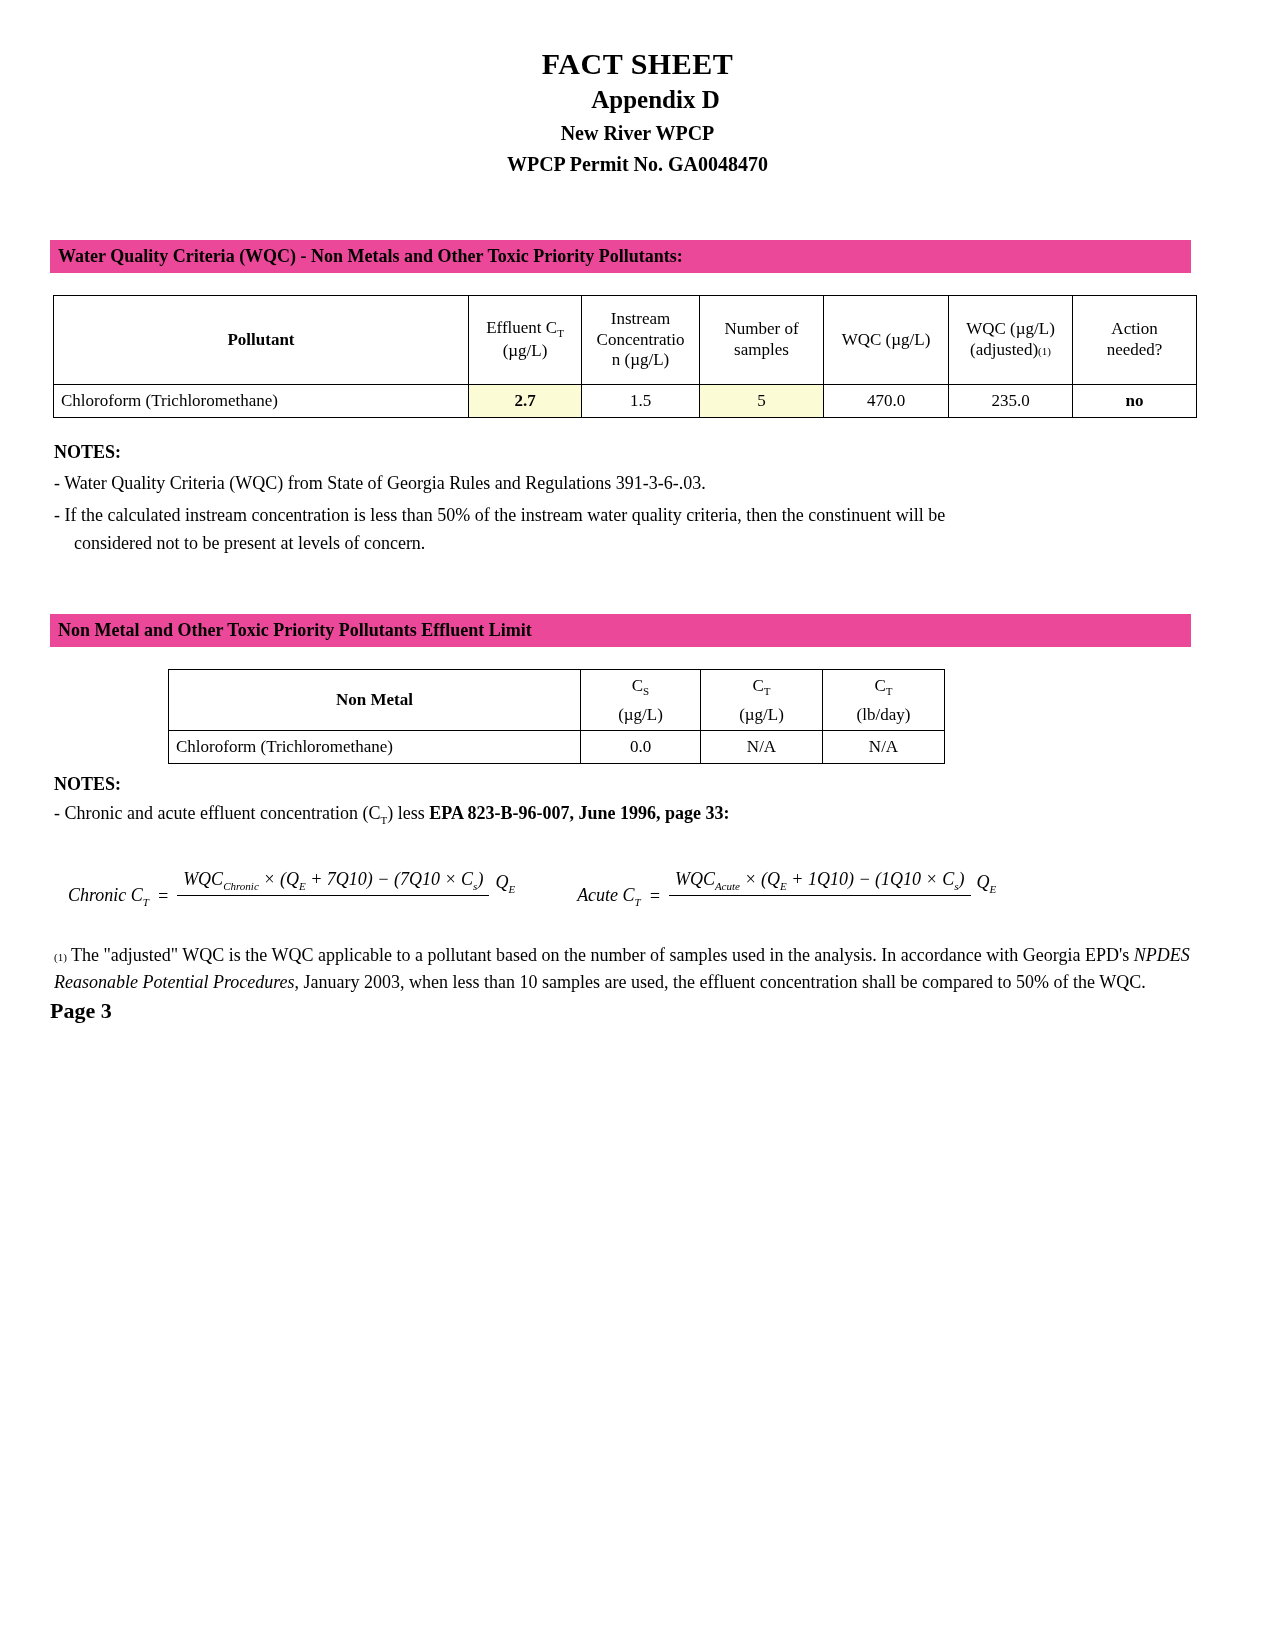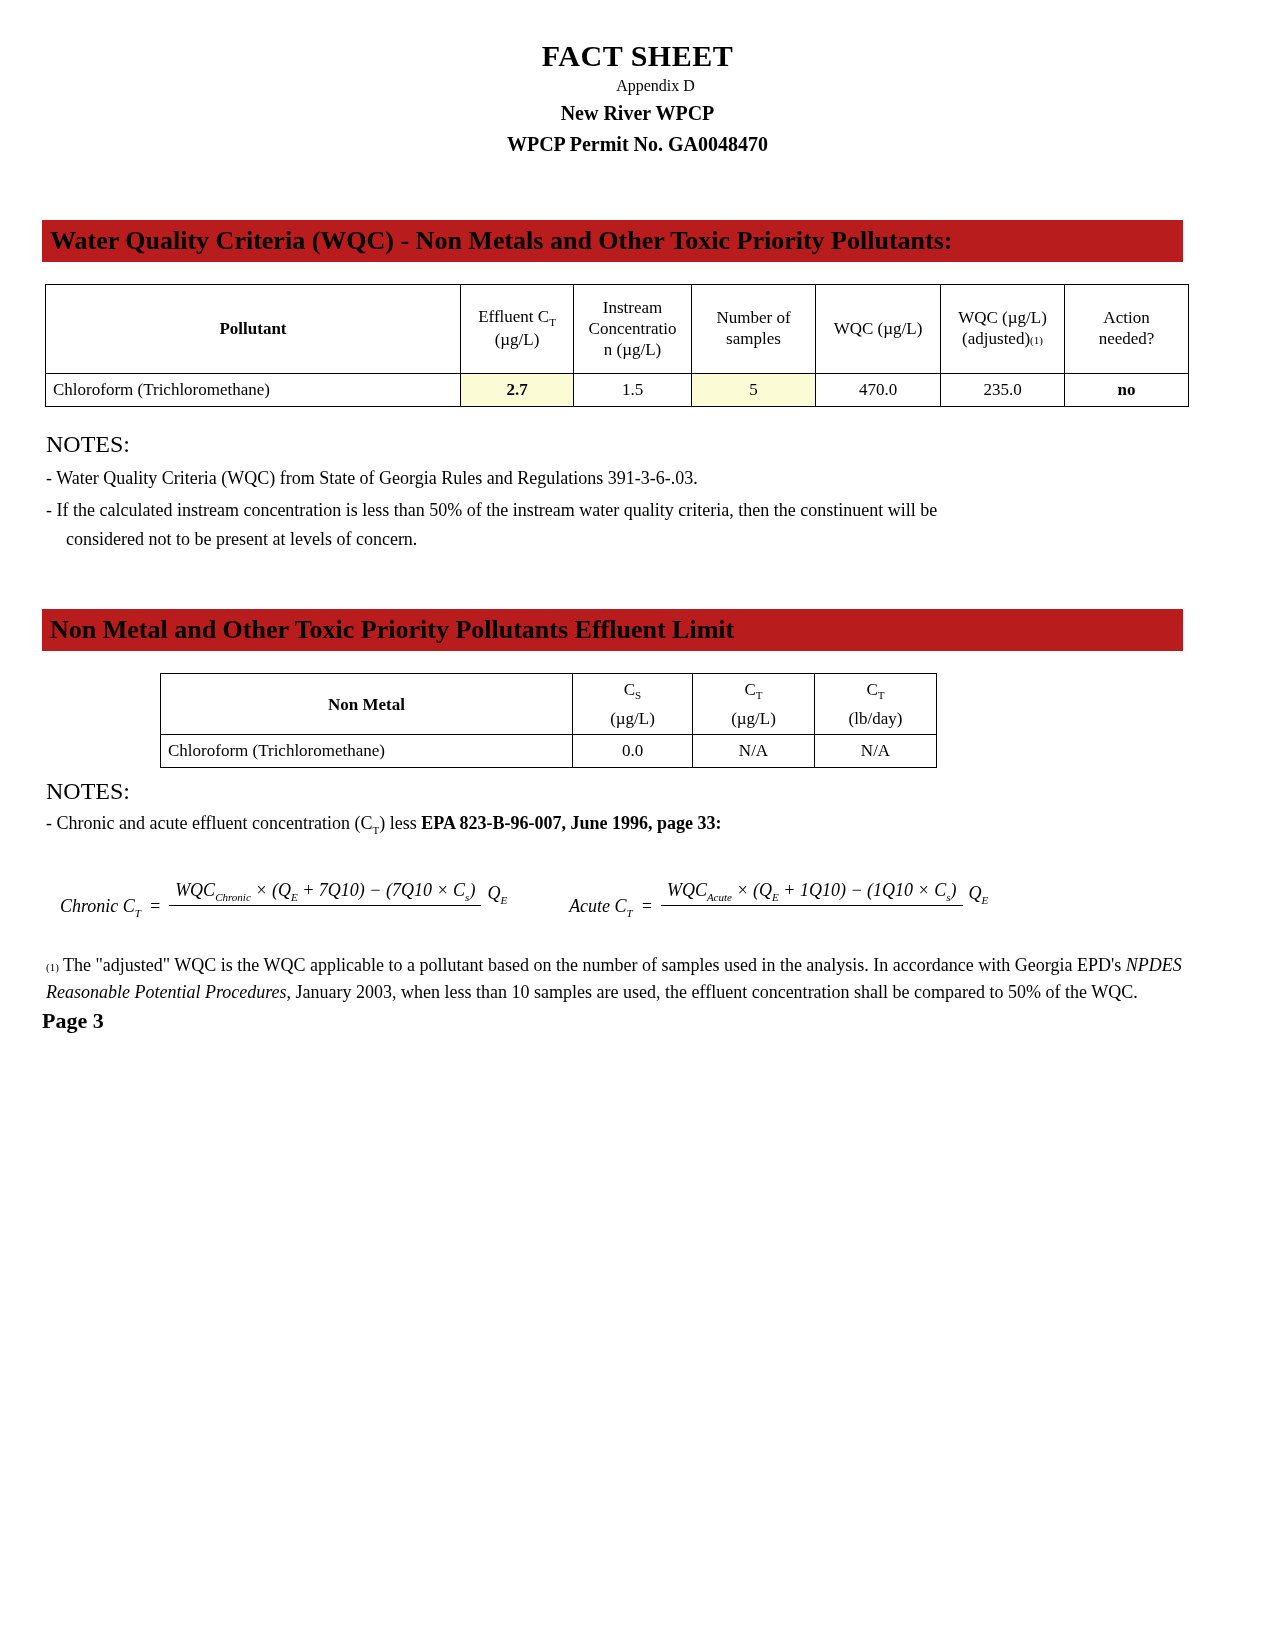--- a/index.html
+++ b/index.html
@@ -14,60 +14,60 @@
     font-family: "Liberation Serif", "DejaVu Serif", serif;
     color: #000000;
     position: relative;
     overflow: hidden;
   }
   .page {
     width: 1275px;
     height: 1650px;
     position: relative;
     box-sizing: border-box;
-    padding: 8px;
+    padding: 16px;
   }
 
   
   .title-block {
     text-align: center;
     padding-top: 30px;
   }
   .title-main {
     font-size: 30px;
     font-weight: bold;
     letter-spacing: 0.5px;
     line-height: 1.18;
   }
   .title-sub1 {
-    font-size: 16px;
-    font-weight: normal;
+    font-size: 25px;
+    font-weight: bold;
     line-height: 1.3;
     margin-top: 3px;
     margin-left: 36px;
   }
   .title-sub2 {
     font-size: 20px;
     font-weight: bold;
     line-height: 1.35;
     margin-top: 3px;
   }
   .title-sub3 {
     font-size: 20px;
     font-weight: bold;
     line-height: 1.35;
     margin-top: 4px;
   }
 
   
   .banner {
-    background: #b91c1c;
+    background: #ec4899;
     margin: 0 34px 6px 34px;
     padding: 6px 8px 6px 8px;
-    font-size: 26px;
+    font-size: 18px;
     font-weight: bold;
     box-sizing: border-box;
   }
   .banner-1 { margin-top: 62px; width: 1141px; }
   .banner-2 { margin-top: 0; width: 1141px; }
 
   
   table {
     border-collapse: collapse;
     font-size: 17px;
@@ -102,22 +102,22 @@
   }
   .hl { background: #fbfbd6; font-weight: bold; }
   .hl-plain { background: #fbfbd6; }
   .bold-cell { font-weight: bold; }
 
   .sub { font-size: 11px; vertical-align: sub; }
   .fn { font-size: 11px; vertical-align: baseline; }
 
   
   .notes-title {
-    font-size: 24px;
-    font-weight: normal;
+    font-size: 18px;
+    font-weight: bold;
     margin: 24px 0 0 38px;
   }
   .note-line {
     font-size: 18px;
     margin: 8px 0 0 38px;
     line-height: 1.35;
   }
   .note-cont {
     font-size: 18px;
     margin: 4px 0 0 58px;

